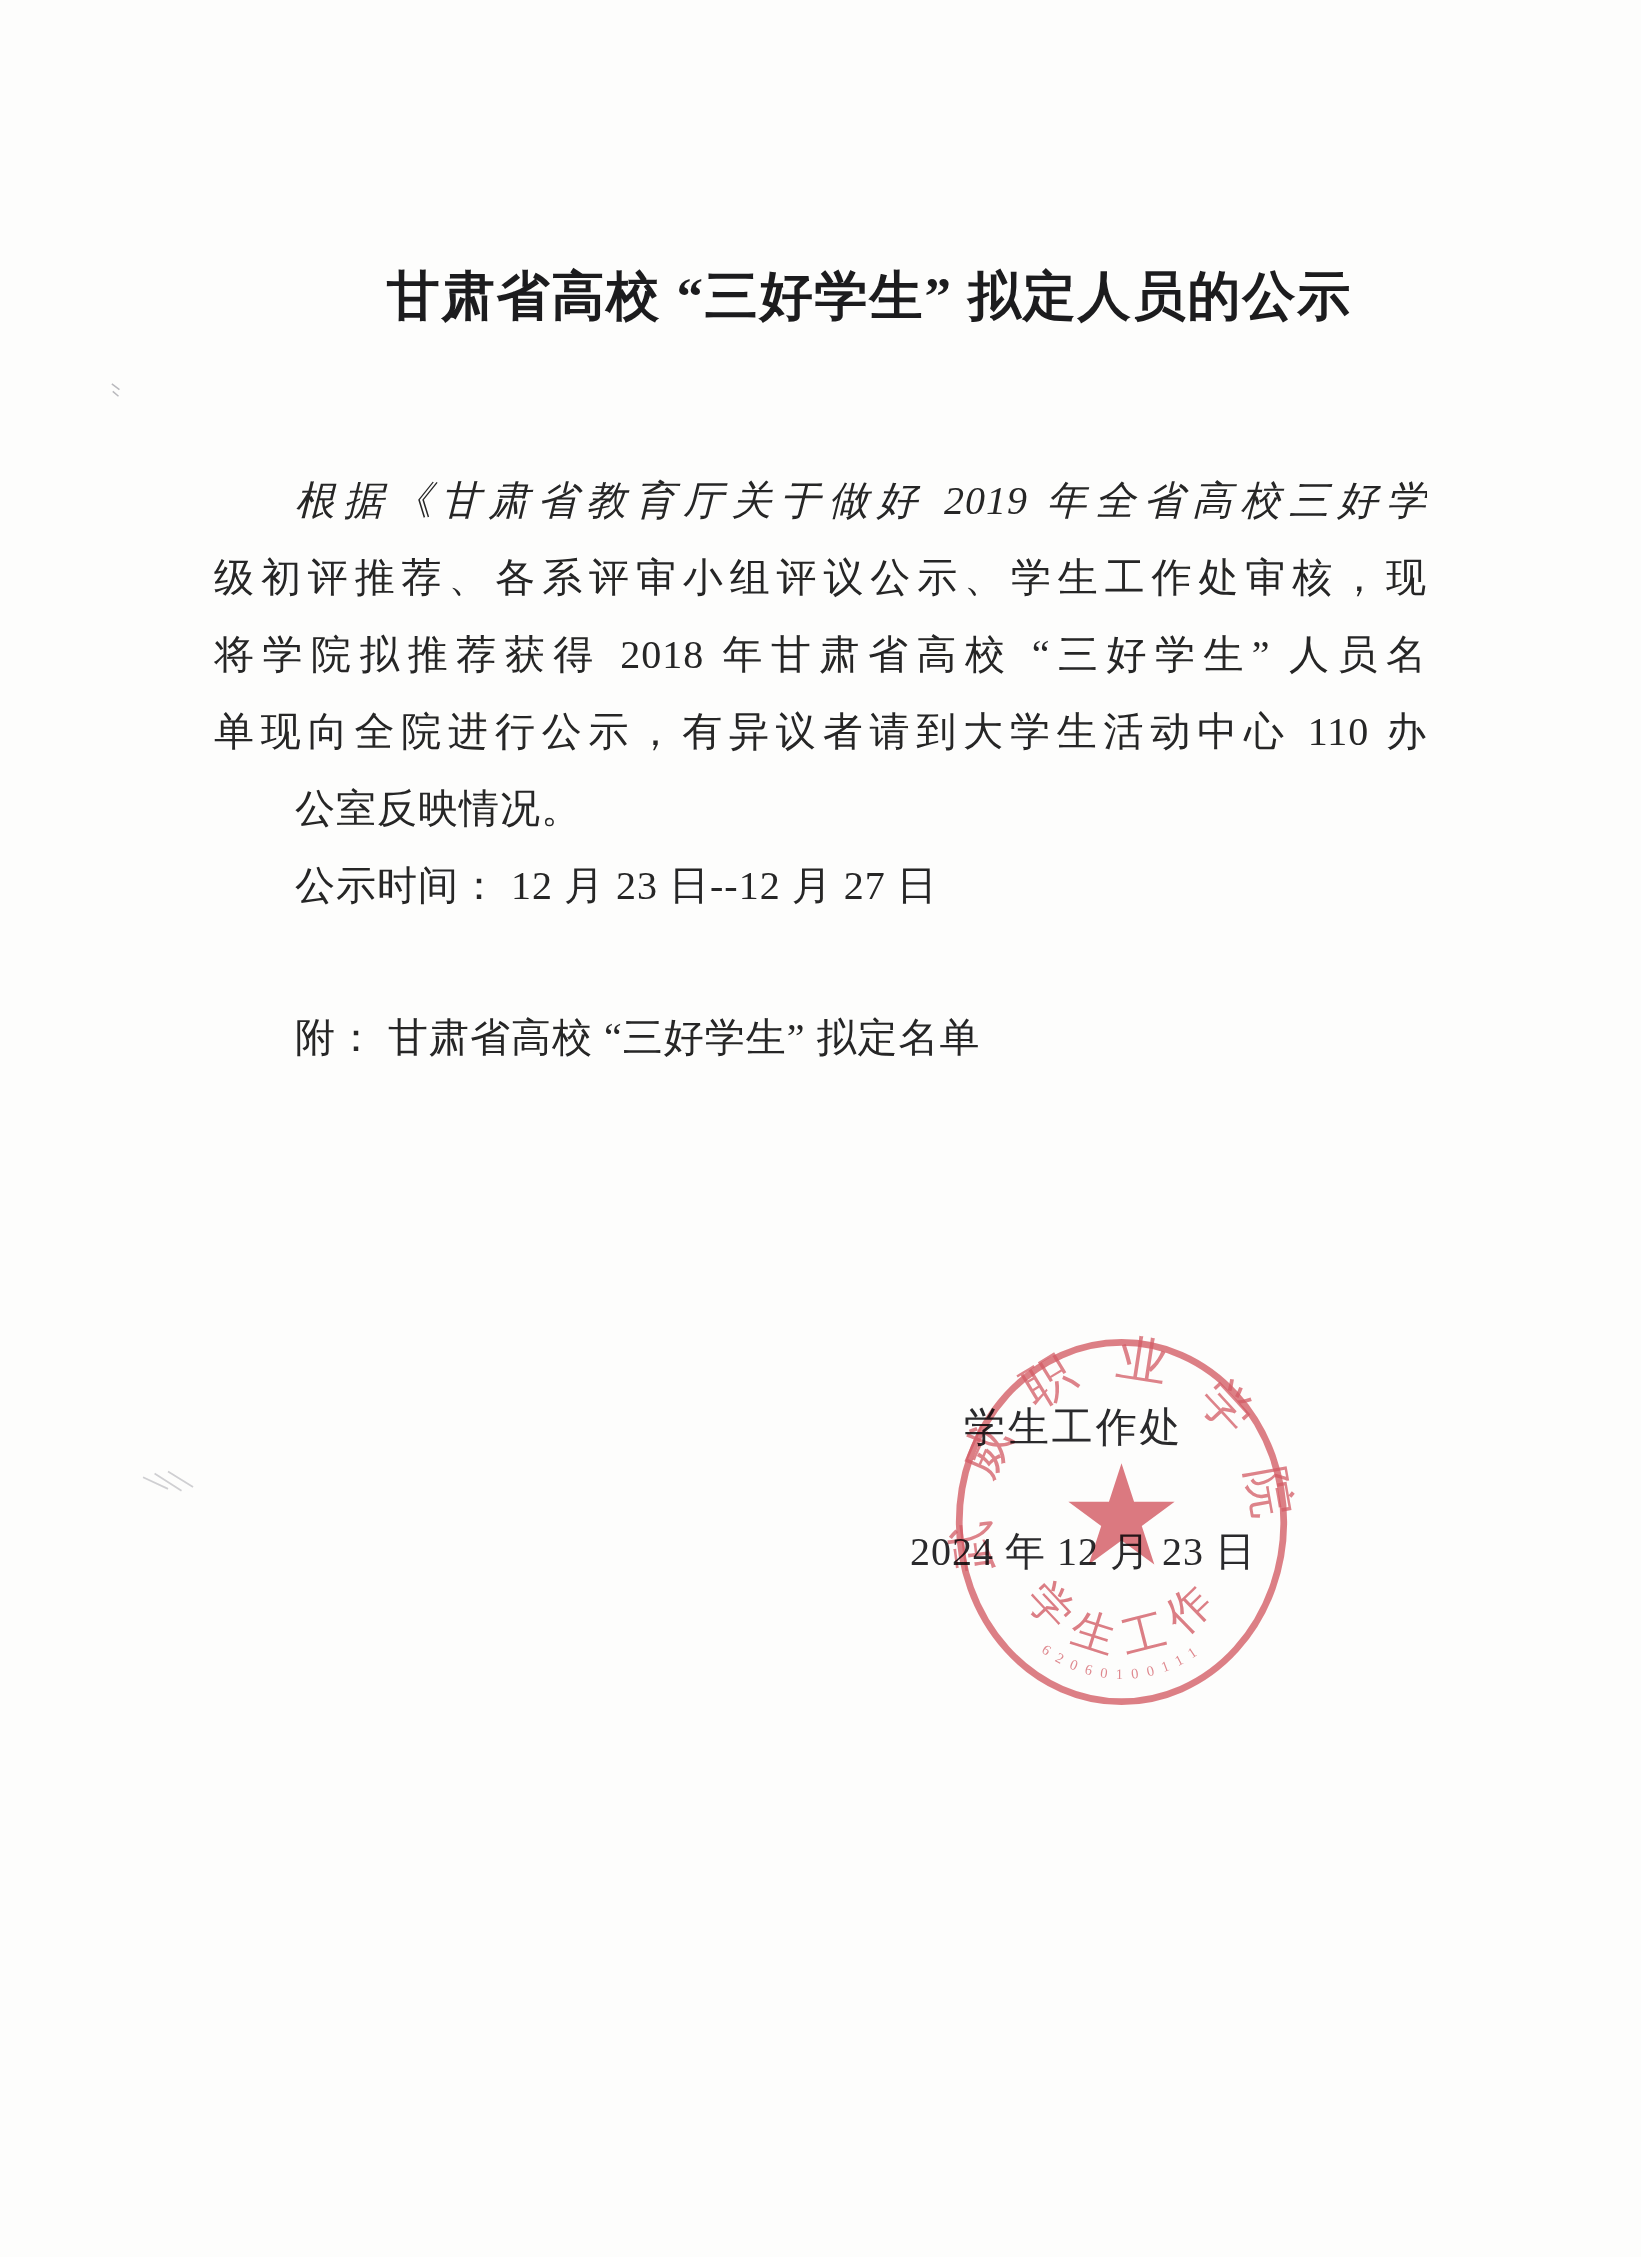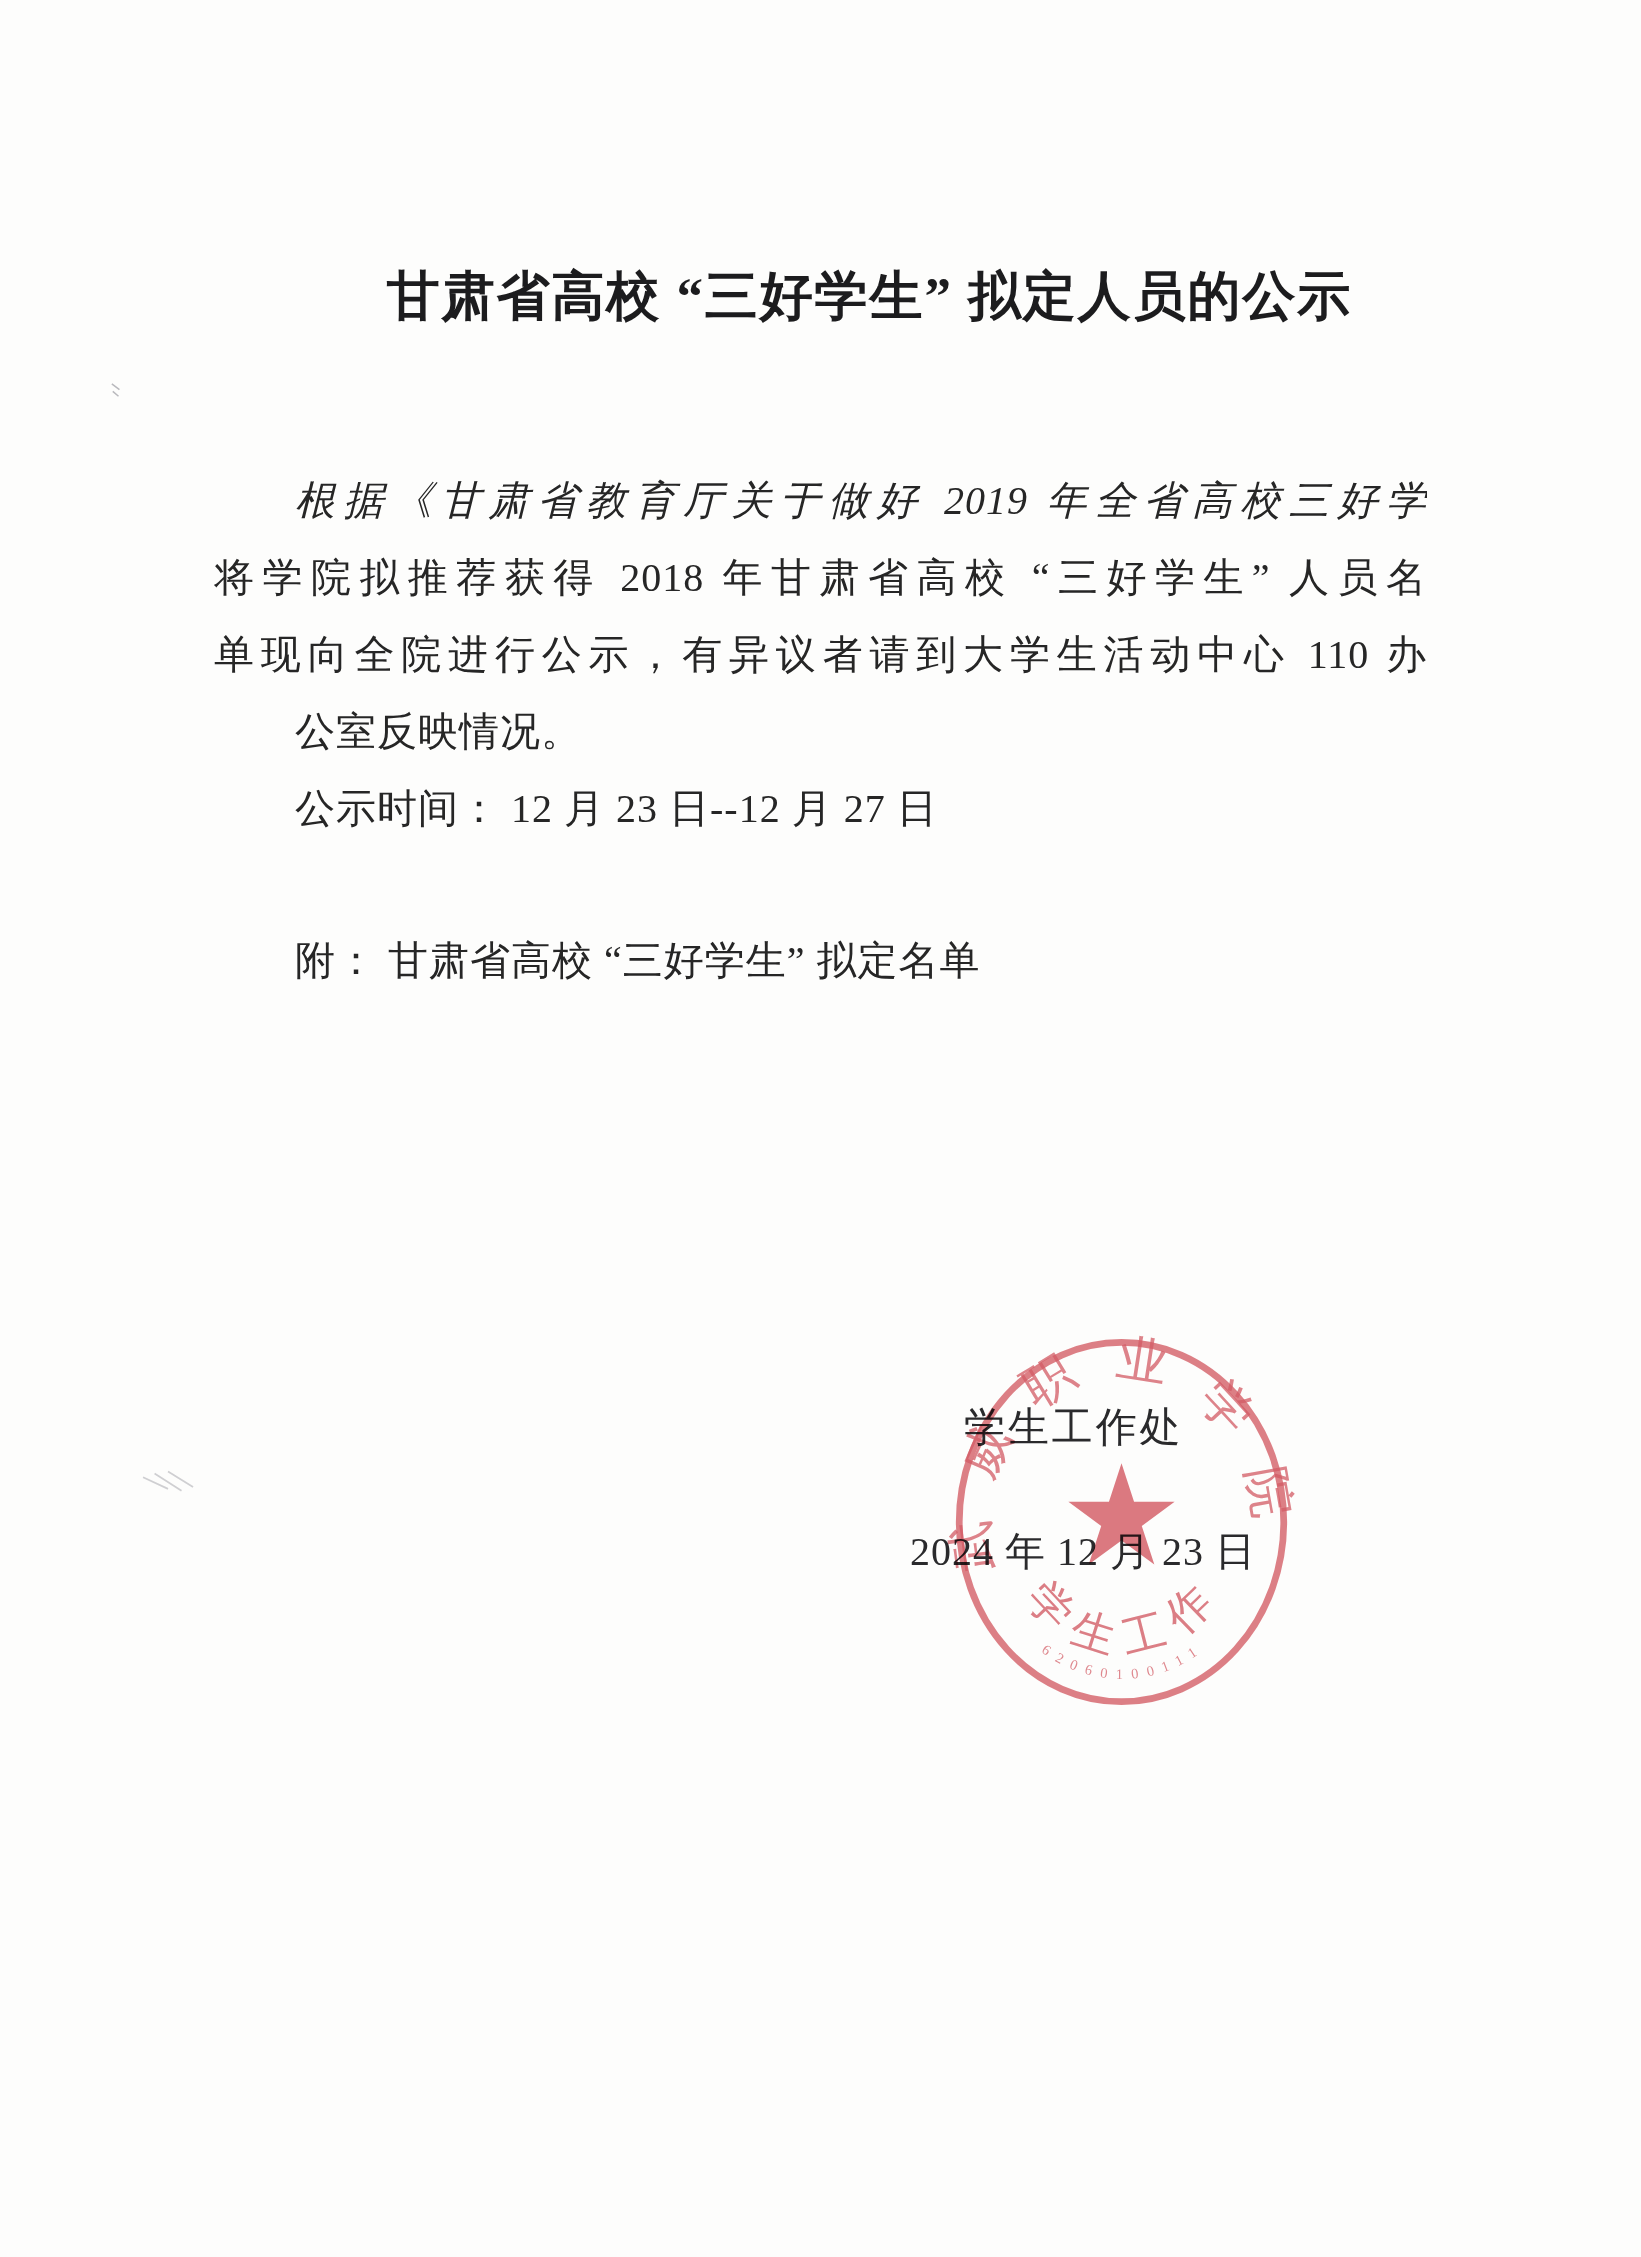--- a/index.html
+++ b/index.html
@@ -87,20 +87,21 @@
   .artifact-1 { left: 108px; top: 378px; width: 21px; height: 25px; }
   .artifact-2 { left: 135px; top: 1460px; width: 93px; height: 50px; }
 </style>
 </head>
 <body>
 
 <div class="page-title">甘肃省高校 “三好学生” 拟定人员的公示</div>
 
 <div class="body-block">
   <div class="jline first">根据《甘肃省教育厅关于做好 2019 年全省高校三好学</div>
+  <div class="jline">级初评推荐、各系评审小组评议公示、学生工作处审核，现</div>
   <div class="jline">将学院拟推荐获得 2018 年甘肃省高校 “三好学生” 人员名</div>
   <div class="jline">单现向全院进行公示，有异议者请到大学生活动中心 110 办</div>
   <div class="plain-line">公室反映情况。</div>
   <div class="plain-line">公示时间： 12 月 23 日--12 月 27 日</div>
   <div class="attachment-line">附： 甘肃省高校 “三好学生” 拟定名单</div>
 </div>
 
 <div class="signature-name">学生工作处</div>
 <div class="signature-date">2024 年 12 月 23 日</div>
 

